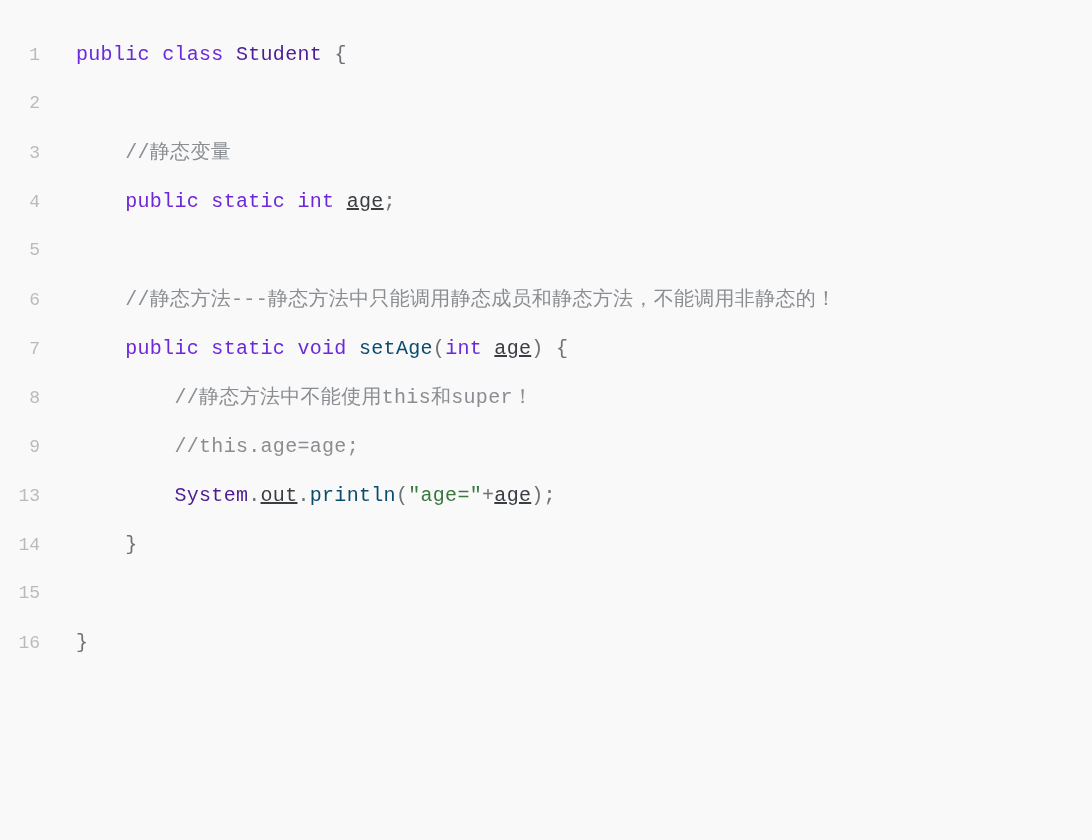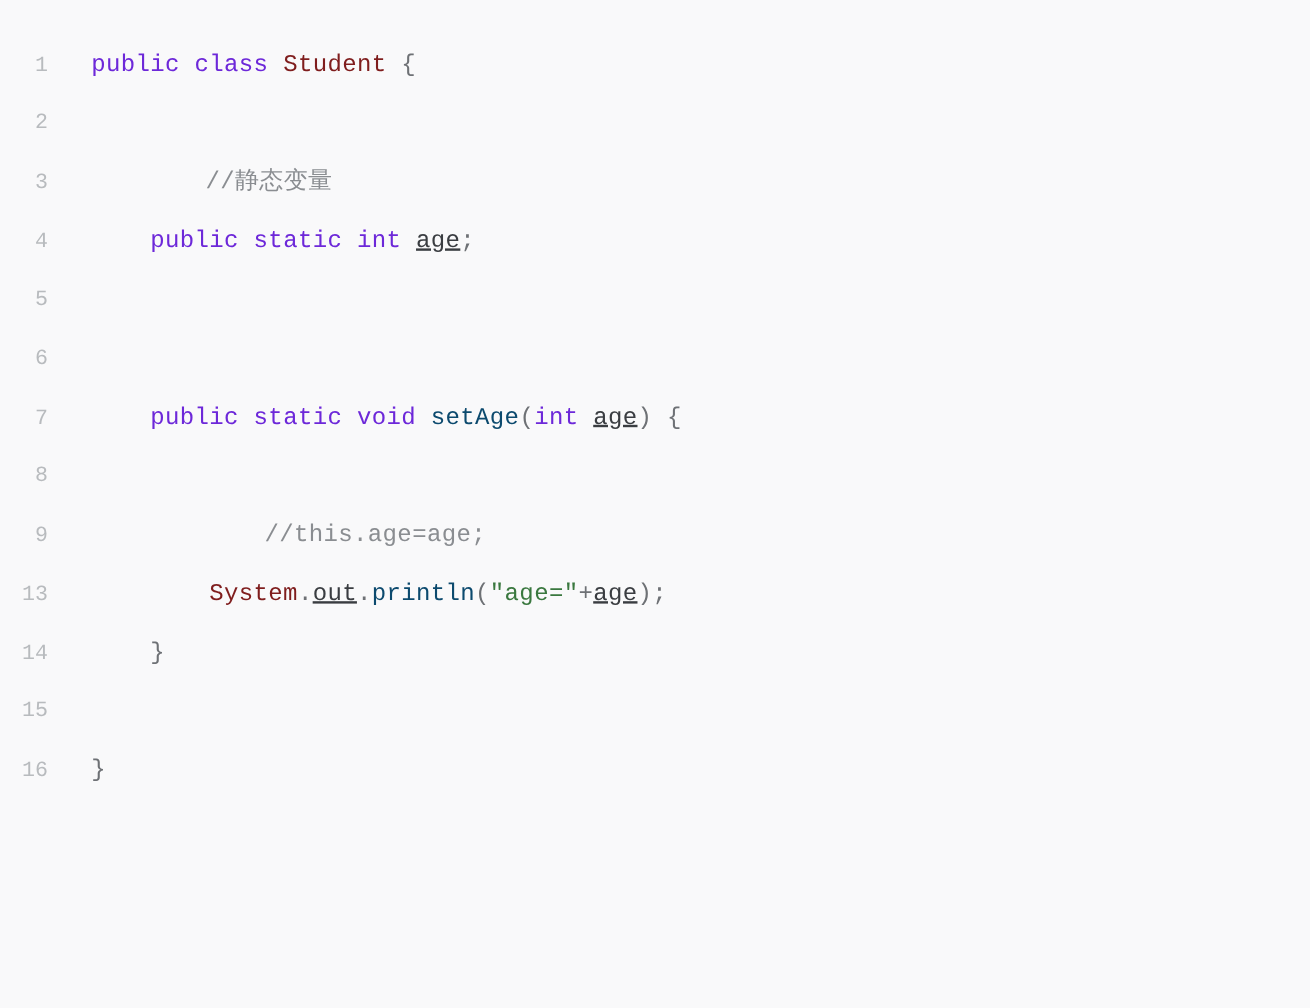--- a/index.html
+++ b/index.html
@@ -34,25 +34,25 @@
     flex-shrink: 0;
     user-select: none;
   }
   .code {
     padding-left: 28px;
     white-space: pre;
     font-size: 20px;
     letter-spacing: 0.3px;
   }
   .tok-keyword { color: #6d28d9; }
-  .tok-class   { color: #7f1d1d; margin-top: 20px; }
+  .tok-class   { color: #4c1d95; margin-top: 20px; }
   .tok-method  { color: #0c4a6e; }
   .tok-plain   { color: #3a3d41; }
   .tok-punc    { color: #6e7175; }
-  .tok-comment { color: #8a8d91; margin-left: 46px; }
+  .tok-comment { color: #8a8d91; }
   .tok-string  { color: #3a783f; }
   .tok-field   { color: #3a3d41; text-decoration: underline; }
 </style>
 </head>
 <body>
 
 <div class="code-block" id="code-container">
     <div class="line">
       <span class="gutter">1</span>
       <span class="code"><span class="tok-keyword">public</span><span class="tok-plain"> </span><span class="tok-keyword">class</span><span class="tok-plain"> </span><span class="tok-class">Student</span><span class="tok-plain"> </span><span class="tok-punc">{</span></span>
@@ -68,27 +68,29 @@
     <div class="line">
       <span class="gutter">4</span>
       <span class="code"><span>    </span><span class="tok-keyword">public</span><span class="tok-plain"> </span><span class="tok-keyword">static</span><span class="tok-plain"> </span><span class="tok-keyword">int</span><span class="tok-plain"> </span><span class="tok-field">age</span><span class="tok-punc">;</span></span>
     </div>
     <div class="line">
       <span class="gutter">5</span>
       <span class="code"></span>
     </div>
     <div class="line">
       <span class="gutter">6</span>
+      <span class="code"><span>    </span><span class="tok-comment">//静态方法---静态方法中只能调用静态成员和静态方法，不能调用非静态的！</span></span>
     </div>
     <div class="line">
       <span class="gutter">7</span>
       <span class="code"><span>    </span><span class="tok-keyword">public</span><span class="tok-plain"> </span><span class="tok-keyword">static</span><span class="tok-plain"> </span><span class="tok-keyword">void</span><span class="tok-plain"> </span><span class="tok-method">setAge</span><span class="tok-punc">(</span><span class="tok-keyword">int</span><span class="tok-plain"> </span><span class="tok-field">age</span><span class="tok-punc">)</span><span class="tok-plain"> </span><span class="tok-punc">{</span></span>
     </div>
     <div class="line">
       <span class="gutter">8</span>
+      <span class="code"><span>        </span><span class="tok-comment">//静态方法中不能使用this和super！</span></span>
     </div>
     <div class="line">
       <span class="gutter">9</span>
       <span class="code"><span>        </span><span class="tok-comment">//this.age=age;</span></span>
     </div>
     <div class="line">
       <span class="gutter">13</span>
       <span class="code"><span>        </span><span class="tok-class">System</span><span class="tok-punc">.</span><span class="tok-field">out</span><span class="tok-punc">.</span><span class="tok-method">println</span><span class="tok-punc">(</span><span class="tok-string">"age="</span><span class="tok-punc">+</span><span class="tok-field">age</span><span class="tok-punc">)</span><span class="tok-punc">;</span></span>
     </div>
     <div class="line">

